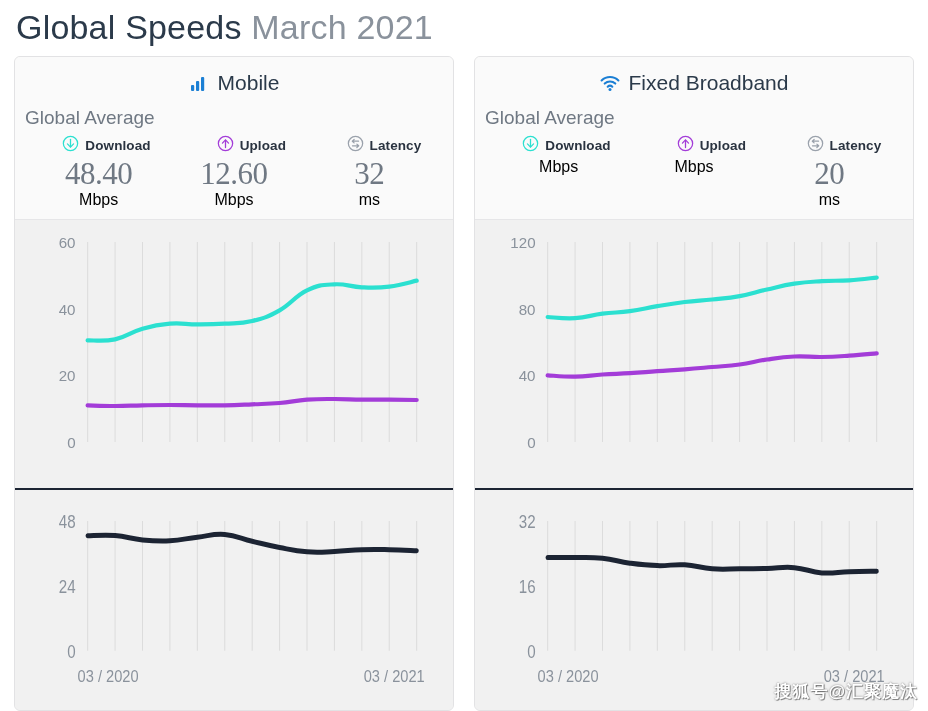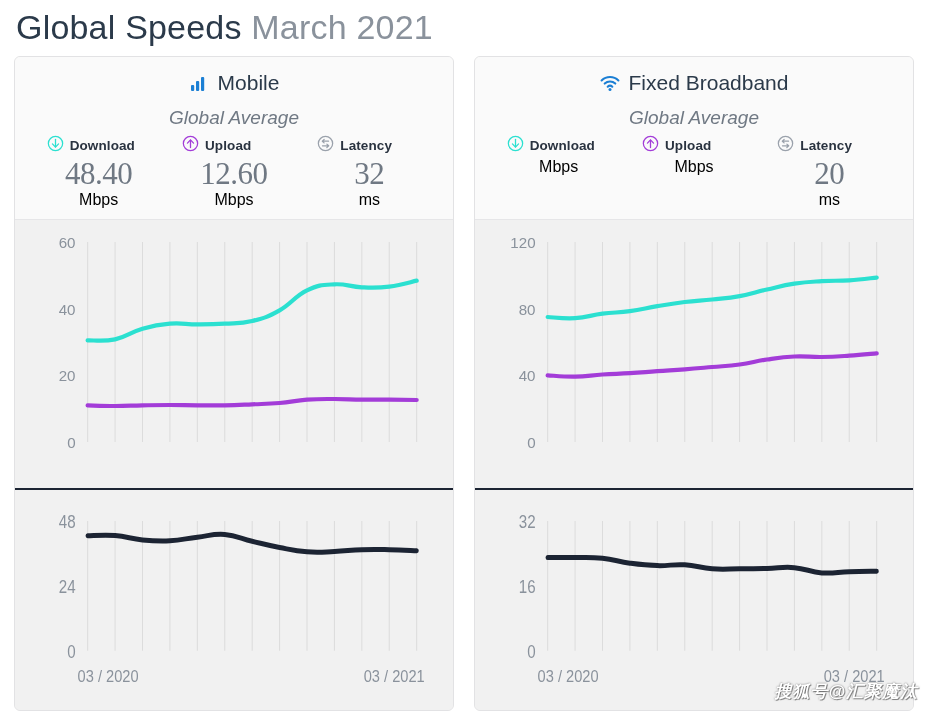--- a/index.html
+++ b/index.html
@@ -55,37 +55,35 @@
     justify-content: center;
     gap: 9px;
     font-size: 21px;
     color: #2b3a4a;
     font-weight: 400;
     margin-bottom: 12px;
   }
   .card-type .glyph { display:flex; align-items:center; }
 
   .global-avg {
-    text-align: center;
     font-size: 19px;
     color: #6f7883;
     font-weight: 400;
     margin-bottom: 6px;
-    font-style: italic;
   }
 
   .metrics {
     display: flex;
     justify-content: space-around;
     align-items: flex-start;
     padding: 0 6px;
   }
   .metric { text-align: center; min-width: 104px; }
   .metric-label-row {
-    display: flex; align-items: center; justify-content: flex-start; gap: 6px;
+    display: flex; align-items: center; justify-content: flex-end; gap: 6px;
     margin-bottom: 2px;
   }
   .metric-label {
     font-size: 13.5px;
     font-weight: bold;
     color: #2a3340;
     letter-spacing: .1px;
   }
   .metric-value {
     font-size: 31px;
@@ -114,21 +112,20 @@
   .watermark {
     position: absolute;
     right: 10px; bottom: 8px;
     font-size: 17px;
     font-weight: bold;
     color: #ffffff;
     text-shadow: 0 0 2px rgba(0,0,0,.55), 1px 1px 0 rgba(0,0,0,.35);
     letter-spacing: 1px;
     white-space: nowrap;
     pointer-events: none;
-    font-style: italic;
   }
 </style>
 </head>
 <body>
 
 <div id="root">
 
   <div class="page-title">
     <span class="title-main">Global Speeds</span>
     <span class="title-sub">March 2021</span>

